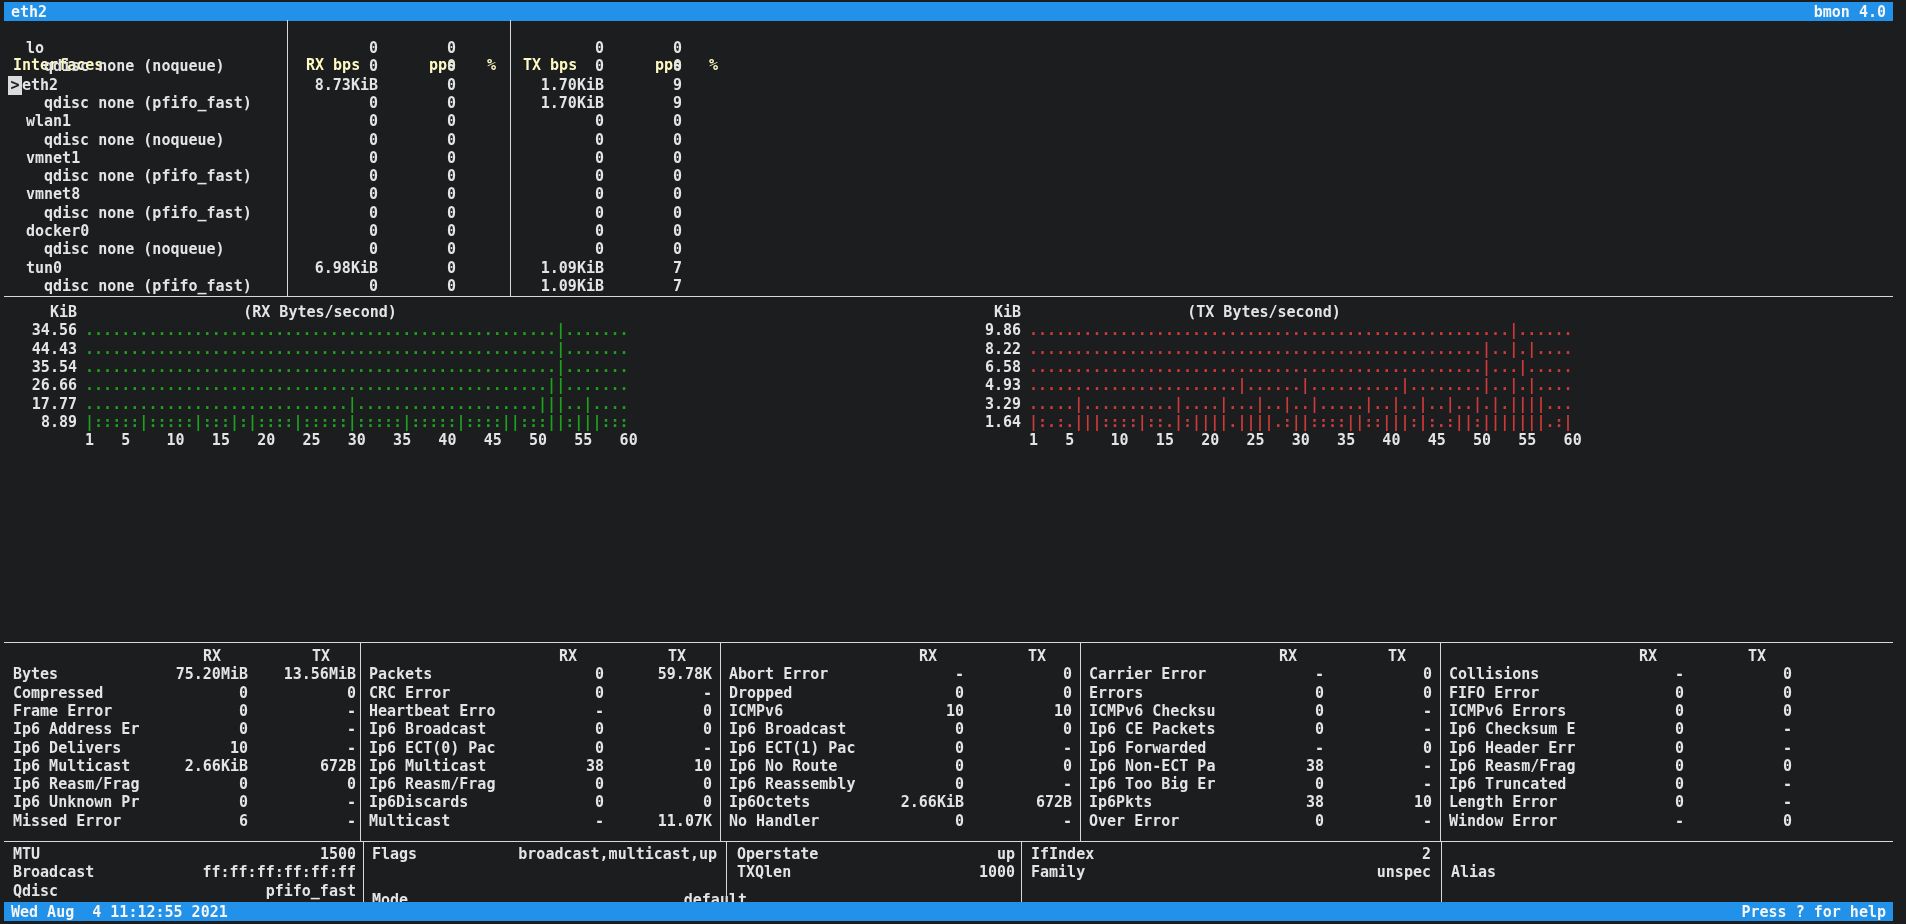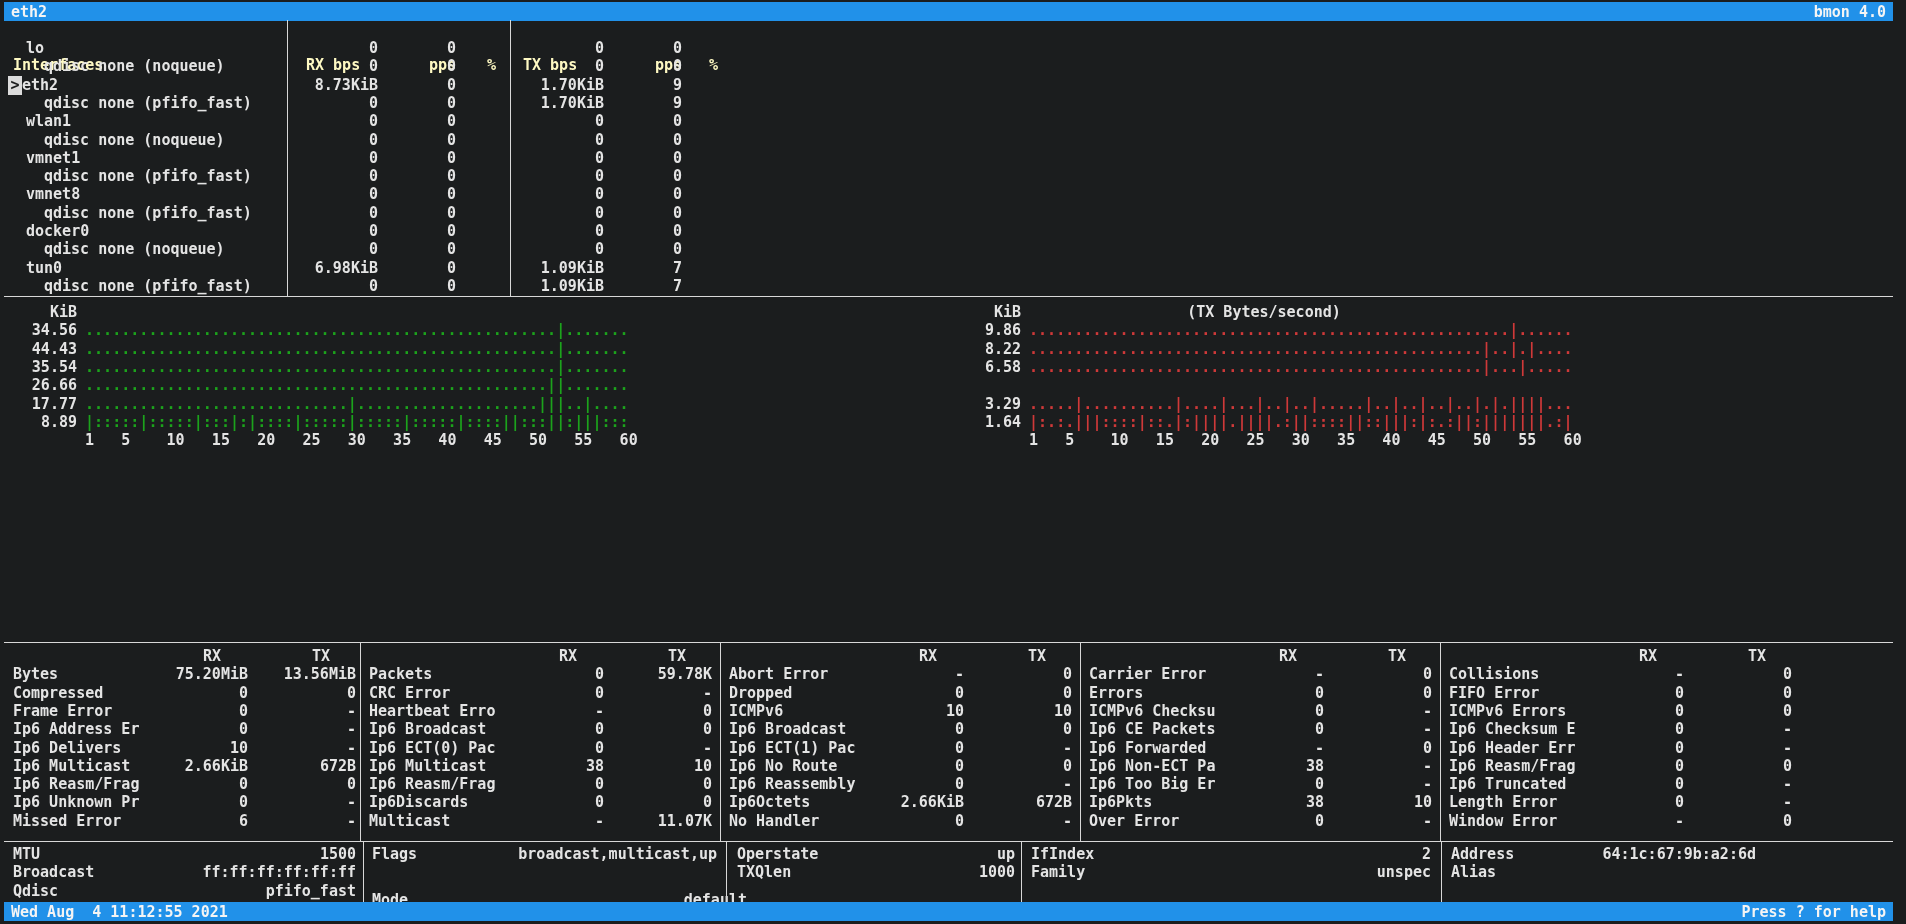--- a/index.html
+++ b/index.html
@@ -191,20 +191,21 @@
       </div>
     </div>
 
   <div class="vline" style="left:287px;top:20px;height:276px"></div>
   <div class="vline" style="left:510px;top:20px;height:276px"></div>
   <div class="hline" style="top:296px"></div>
 
   <div id="graph-rx" class="graph" style="left:4px">
       <div class="g-row" style="top: 0px;">
         <span class="g-ylab">KiB</span>
+        <span class="g-title">(RX Bytes/second)</span>
       </div>
       <div class="g-row" style="top: 18.3px;">
         <span class="g-ylab">34.56</span>
         <pre class="g-plot" style="color: rgb(28, 163, 28);">....................................................|.......</pre>
       </div>
       <div class="g-row" style="top: 36.6px;">
         <span class="g-ylab">44.43</span>
         <pre class="g-plot" style="color: rgb(28, 163, 28);">....................................................|.......</pre>
       </div>
       <div class="g-row" style="top: 54.9px;">
@@ -236,20 +237,24 @@
         <span class="g-ylab">9.86</span>
         <pre class="g-plot" style="color: rgb(207, 57, 57);">.....................................................|......</pre>
       </div>
       <div class="g-row" style="top: 36.6px;">
         <span class="g-ylab">8.22</span>
         <pre class="g-plot" style="color: rgb(207, 57, 57);">..................................................|..|.|....</pre>
       </div>
       <div class="g-row" style="top: 54.9px;">
         <span class="g-ylab">6.58</span>
         <pre class="g-plot" style="color: rgb(207, 57, 57);">..................................................|...|.....</pre>
+      </div>
+      <div class="g-row" style="top: 73.2px;">
+        <span class="g-ylab">4.93</span>
+        <pre class="g-plot" style="color: rgb(207, 57, 57);">.......................|......|..........|........|..|.|....</pre>
       </div>
       <div class="g-row" style="top: 91.5px;">
         <span class="g-ylab">3.29</span>
         <pre class="g-plot" style="color: rgb(207, 57, 57);">.....|..........|....|...|..|..|.....|..|..|..|..|.|.||||...</pre>
       </div>
       <div class="g-row" style="top: 109.8px;">
         <span class="g-ylab">1.64</span>
         <pre class="g-plot" style="color: rgb(207, 57, 57);">|:.:.|||::::|::.|:||||.||||.:||::::||::|||:|:.:||:|||||||.:|</pre>
       </div>
       <div class="g-row" style="top: 128.1px;">
@@ -560,24 +565,20 @@
         <div class="i-row" style="top: 4px;">
           <span class="i-lbl">IfIndex</span>
           <span class="i-val" style="width: 409px;">2</span>
         </div>
         <div class="i-row" style="top: 22.3px;">
           <span class="i-lbl">Family</span>
           <span class="i-val" style="width: 409px;">unspec</span>
         </div>
       </div>
       <div class="i-col" style="left: 1442px; width: 464px;">
-        <div class="i-row" style="top: 4px;">
-          <span class="i-lbl">Address</span>
-          <span class="i-val" style="width: 314px;">64:1c:67:9b:a2:6d</span>
-        </div>
         <div class="i-row" style="top: 22.3px;">
           <span class="i-lbl">Alias</span>
           <span class="i-val" style="width: 314px;"></span>
         </div>
       </div>
     </div>
   <div class="vline" style="left:363px;top:842px;height:60px"></div>
   <div class="vline" style="left:726px;top:842px;height:60px"></div>
   <div class="vline" style="left:1021px;top:842px;height:60px"></div>
   <div class="vline" style="left:1441px;top:842px;height:60px"></div>

